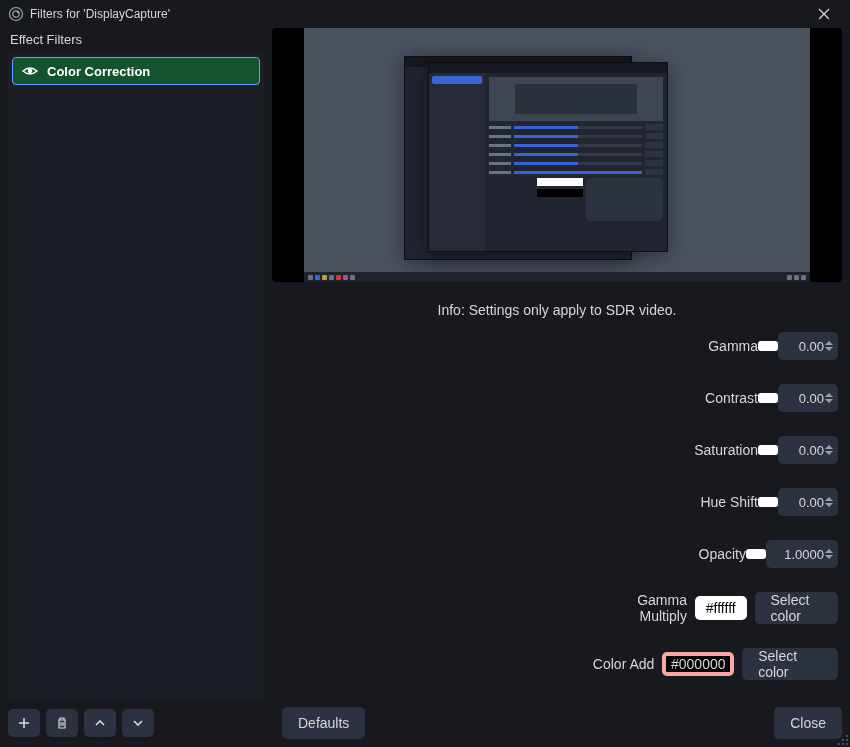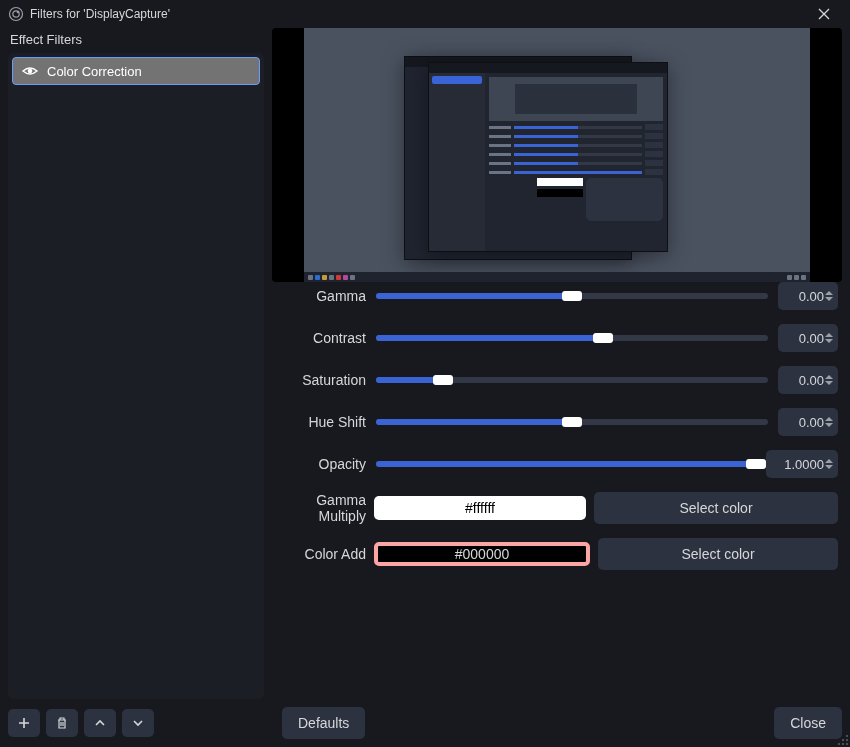--- a/index.html
+++ b/index.html
@@ -68,23 +68,24 @@
   .filter-item {
     display: flex;
     align-items: center;
     gap: 8px;
     height: 28px;
     padding: 0 8px;
     border-radius: 4px;
     cursor: pointer;
   }
   .filter-item.selected {
-    background: #737373;
+    background: #14532d;
     color: #ffffff;
     border: 1px solid #6b9bff;
+    font-weight: bold;
   }
   .eye-icon {
     width: 18px; height: 18px;
     display: flex; align-items: center; justify-content: center;
   }
 
   
   .right {
     flex: 1;
     display: flex;
@@ -181,22 +182,23 @@
   .info-line {
     text-align: center;
     padding: 20px 0 14px 0;
     font-size: 14px;
     color: #d6d7d8;
   }
 
   .controls {
     display: flex;
     flex-direction: column;
-    gap: 14px;
+    gap: 24px;
     padding: 0 4px;
+    align-items: flex-end;
   }
   .ctl-row {
     display: flex;
     align-items: center;
     gap: 10px;
     height: 28px;
   }
   .ctl-label {
     width: 90px;
     text-align: right;
@@ -426,20 +428,21 @@
             <span></span>
             <span></span>
           <span class="spacer"></span>
           <span></span>
             <span></span>
             <span></span>
         </div>
       </div>
     </div>
 
+    <div class="info-line">Info: Settings only apply to SDR video.</div>
 
     <div class="controls">
       <div class="ctl-row">
         <div class="ctl-label">Gamma</div>
         <div class="slider">
             <div class="fill" style="width: 50%;"></div>
             <div class="thumb" style="left: 50%;"></div>
           </div>
         <div class="spin">
             <span>0.00</span>

